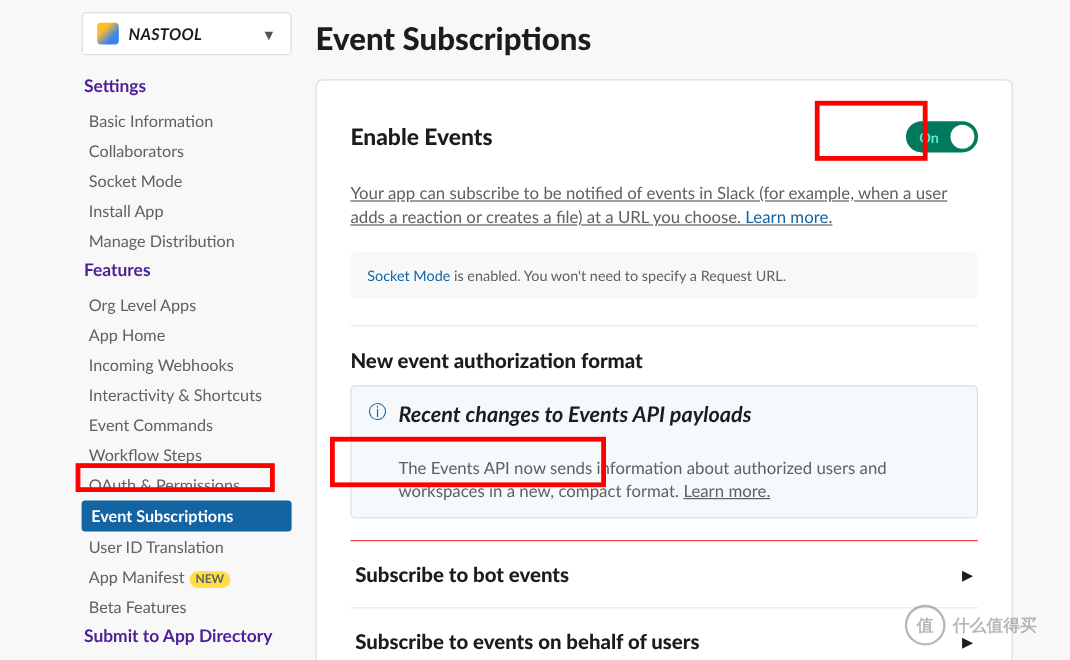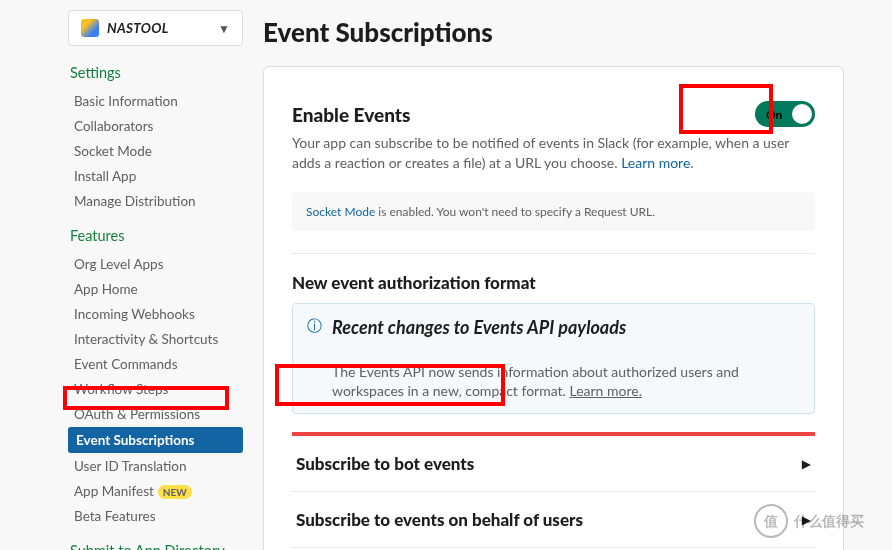--- a/index.html
+++ b/index.html
@@ -4,44 +4,44 @@
   <style>
     * { margin: 0; padding: 0; box-sizing: border-box; }
     body { font-family: "Lato", -apple-system, BlinkMacSystemFont, "Segoe UI", Helvetica, Arial, sans-serif; background: #f8f8f8; color: #1d1c1d; font-size: 14px; width: 892px; height: 550px; overflow: hidden; }
     .container { display: flex; padding: 10px 0 0 0; gap: 20px; }
     .sidebar { width: 175px; margin-left: 68px; flex-shrink: 0; }
     .app-selector { background: #fff; border: 1px solid #ddd; border-radius: 4px; padding: 8px 12px; display: flex; align-items: center; justify-content: space-between; margin-bottom: 18px; cursor: pointer; font-style: italic; }
     .app-selector-left { display: flex; align-items: center; gap: 8px; }
     .app-icon { width: 18px; height: 18px; background: linear-gradient(135deg,#fbbf24 30%,#3b82f6 70%); border-radius: 3px; display:inline-block; }
     .app-name { font-weight: 700; font-size: 13.5px; letter-spacing: 0.3px; }
     .chevron-down { font-size: 12px; color: #555; }
-    .nav-section-title { font-weight: 400; font-size: 14.5px; margin: 14px 0 8px 2px; color: #15803d; }
+    .nav-section-title { font-weight: 700; font-size: 14.5px; margin: 4px 0 8px 2px; color: #4c1d95; }
     .nav-item { display: block; padding: 4px 6px; font-size: 13.5px; color: #616061; cursor: pointer; border-radius: 3px; margin-bottom: 1px; }
     .nav-item.active { background: #1264a3; color: #fff; font-weight: 700; padding: 5px 8px; }
     .nav-badge { background: #fde047; color: #616061; font-size: 10px; font-weight: 700; padding: 1px 5px; border-radius: 8px; margin-left: 4px; }
     .main { flex: 1; padding-right: 48px; }
     .page-title { font-size: 26px; font-weight: 900; margin: 6px 0 18px 0; color: #1d1c1d; }
     .card { background: #fff; border: 1px solid #ddd; border-radius: 6px; padding: 22px 28px 10px 28px; }
     .section-header { display: flex; align-items: center; justify-content: space-between; margin-top: 12px; }
     .section-title { font-size: 19px; font-weight: 900; }
-    .section-desc { font-size: 14px; color: #616061; margin-top: 6px; line-height: 1.45; }
+    .section-desc { font-size: 14px; color: #616061; margin-top: 24px; line-height: 1.45; text-decoration: underline; }
     .link { color: #1264a3; cursor: pointer; }
     .toggle { width: 60px; height: 26px; background: #007a5a; border-radius: 13px; position: relative; cursor: pointer; display: flex; align-items: center; }
-    .toggle-label { color: #000000; font-size: 12px; font-weight: 700; margin-left: 11px; }
+    .toggle-label { color: #5eead4; font-size: 12px; font-weight: 700; margin-left: 11px; }
     .toggle-knob { width: 20px; height: 20px; background: #fff; border-radius: 50%; position: absolute; right: 3px; top: 3px; }
     .info-strip { background: #f8f8f8; border-radius: 4px; padding: 12px 14px; font-size: 12px; color: #616061; margin-top: 18px; }
     .divider { border: none; border-top: 1px solid #e8e8e8; margin: 22px 0 18px; }
     .subsection-title { font-size: 17px; font-weight: 900; margin-bottom: 10px; }
     .info-box { background: #f5f9fc; border: 1px solid #cfe2f0; border-radius: 4px; padding: 12px 14px; display: flex; gap: 10px; }
     .info-icon { color: #1264a3; font-size: 15px; flex-shrink: 0; line-height: 1.3; }
     .info-box-title { font-weight: 700; font-size: 18px; margin-bottom: 20px; font-style: italic; }
     .info-box-text { font-size: 14px; color: #616061; line-height: 1.4; margin-top: 24px; }
     .learn-more-underline { text-decoration: underline; cursor: pointer; color: #616061; }
     .accordion { border-bottom: 1px solid #e8e8e8; padding: 17px 4px; display: flex; align-items: center; justify-content: space-between; cursor: pointer; }
-    .accordion:first-of-type { border-top: 4px solid #ef4444; margin-top: 18px; }
+    .accordion:first-of-type { border-top: 1px solid #ef4444; margin-top: 18px; }
     .accordion-title { font-size: 17px; font-weight: 900; }
     .accordion-arrow { font-size: 12px; color: #1d1c1d; }
     .highlight-red { border: 4px solid #ff0000; position: absolute; pointer-events: none; z-index: 10; }
     .watermark { position: absolute; right: 28px; bottom: 12px; display: flex; align-items: center; gap: 6px; color: rgba(0,0,0,0.28); font-size: 14px; font-weight: 600; }
     .watermark-circle { width: 34px; height: 34px; border: 2px solid rgba(0,0,0,0.28); border-radius: 50%; display: flex; align-items: center; justify-content: center; font-size: 14px; }
   </style>
 </head>
 <body>
 
 <div class="container">

